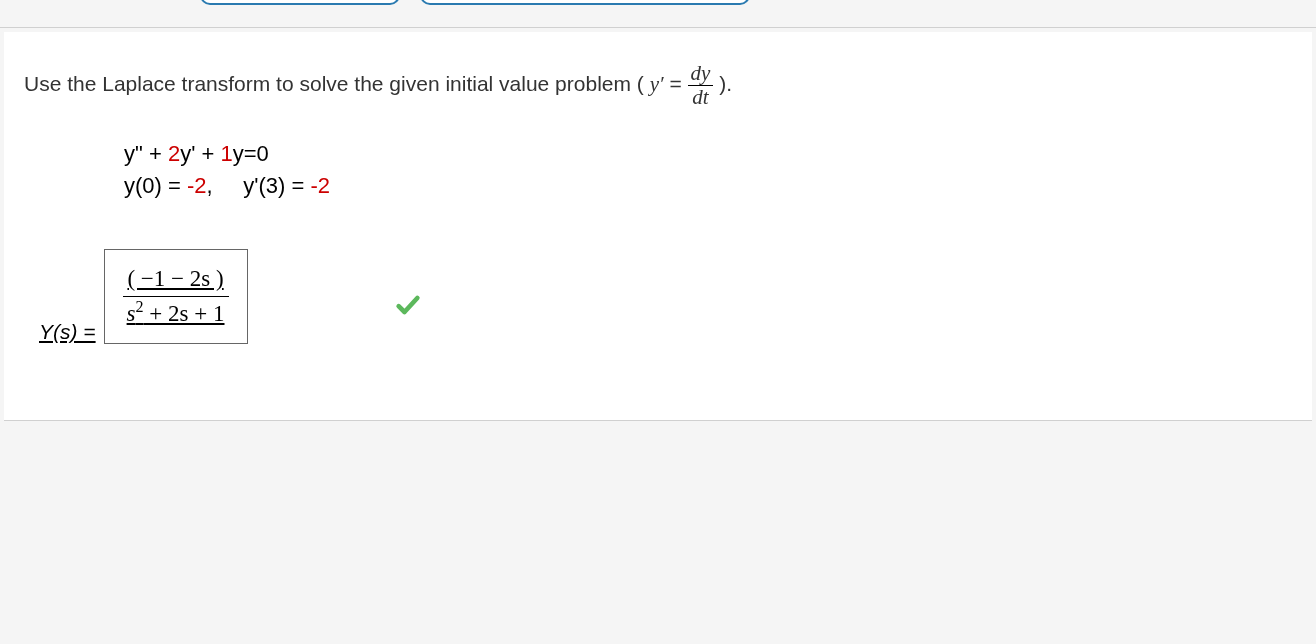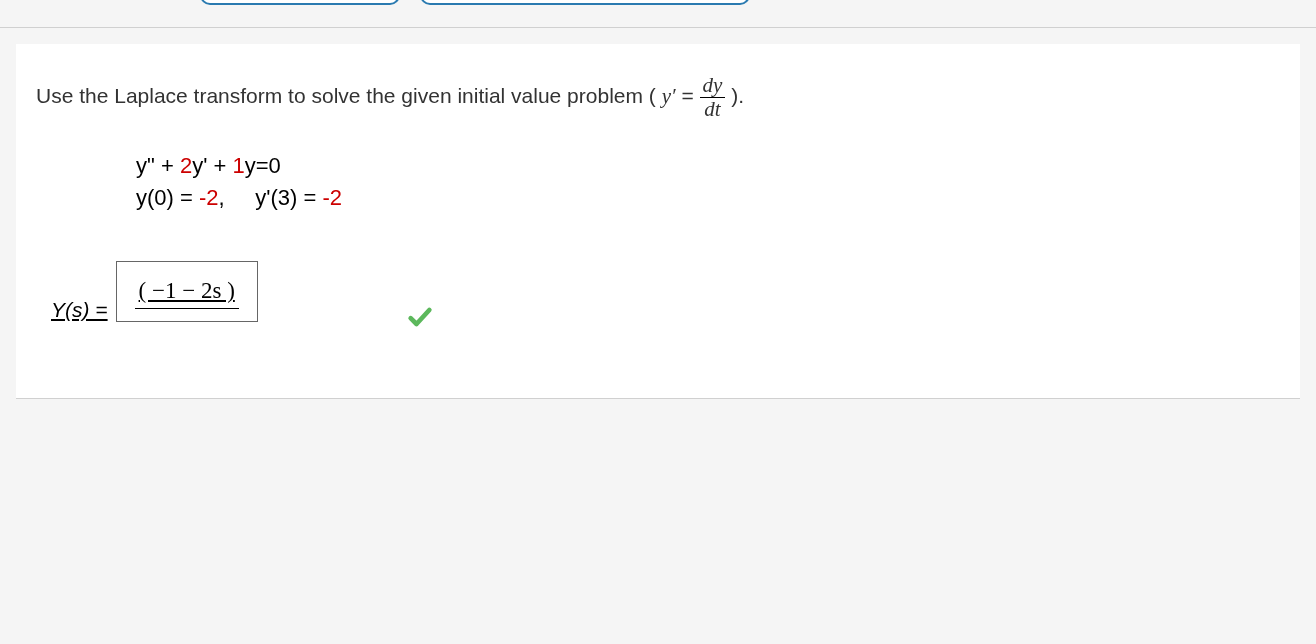--- a/index.html
+++ b/index.html
@@ -14,21 +14,21 @@
       height: 644px;
       position: relative;
     }
     .top-border {
       height: 28px;
       background: #f5f5f5;
       border-bottom: 1px solid #d0d0d0;
     }
     .content-area {
       background: #ffffff;
-      margin: 16px;
+      margin: 4px;
       padding: 30px 40px 40px 20px;
       border-bottom: 1px solid #d0d0d0;
     }
     .instruction {
       font-size: 21px;
       color: #333;
       margin-bottom: 32px;
     }
     .math-italic {
       font-style: italic;
@@ -165,20 +165,23 @@
     <div class="equation-line">
       <span>y(0) = </span><span class="red-text">-2</span><span style="white-space:pre">,     y'(3) = </span><span class="red-text">-2</span>
     </div>
   </div>
 
   <div class="answer-row">
     <span class="answer-label">Y(s) = </span>
     <div class="answer-box">
       <span class="big-fraction">
         <span class="big-frac-num">( −1 − 2s )</span>
+        <span class="big-frac-den">
+          <span style="font-style:italic">s</span><span class="sup">2</span><span> + 2s + 1</span>
+        </span>
       </span>
     </div>
     <span class="feedback-icon check-icon" style="left:370px; top:42px;">
       <svg width="28" height="28" viewBox="0 0 24 24">
         <path d="M4 13 L9 18 L20 6" stroke="#5cb85c" stroke-width="4" fill="none" stroke-linecap="round" stroke-linejoin="round"></path>
       </svg>
     </span>
   </div>
 
 

